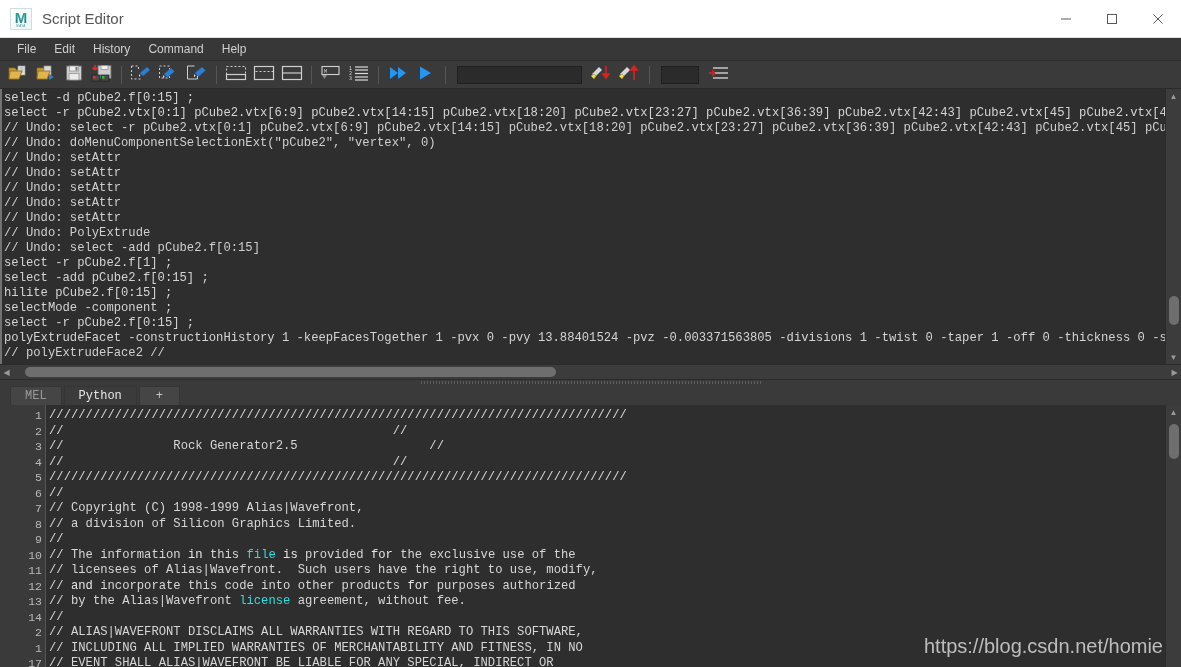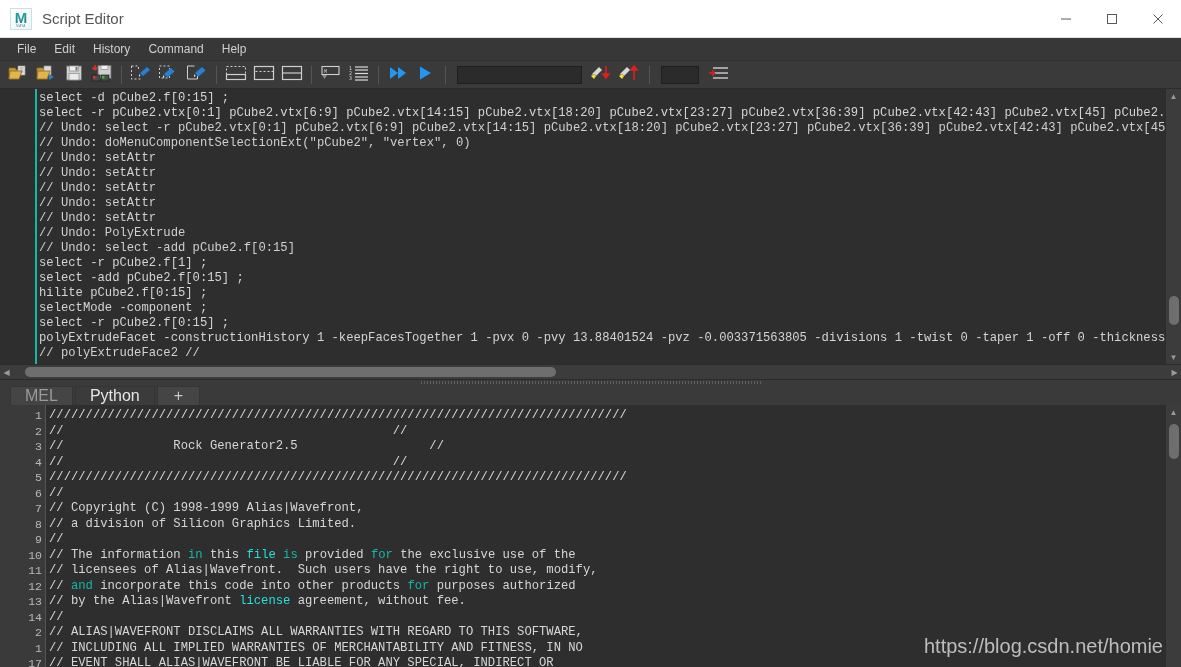--- a/index.html
+++ b/index.html
@@ -106,22 +106,21 @@
     position: relative;
     height: 275px;
     background: #2e2e2e;
     display: flex;
   }
   .output-log {
     flex: 1;
     overflow: hidden;
     position: relative;
     padding: 2px 0 0 2px;
-    border-left: 2px solid #14b8a6;
-    margin-left: 35px;
+    border-left: 2px solid #737373;
   }
   .logline {
     font-family: "Liberation Mono", monospace;
     font-size: 12.2px;
     line-height: 15px;
     color: #d4d4d4;
     white-space: pre;
     height: 15px;
   }
   .logline.comment { color: #cfcfcf; }
@@ -185,22 +184,22 @@
     height: 20px;
     background: #3a3a3a;
     display: flex;
     align-items: flex-end;
     padding-left: 10px;
   }
   .tab {
     height: 19px;
     padding: 0 14px;
     display: flex; align-items: center;
-    font-size: 16px;
-    font-family: Liberation Sans, sans-serif;
+    font-size: 12px;
+    font-family: Liberation Mono, monospace;
     color: #9a9a9a;
     background: #454545;
     border: 1px solid #353535;
     border-bottom: none;
     margin-right: 2px;
     margin-top: 13px;
   }
   .tab.active {
     background: #3b3b3b;
     color: #e6e6e6;
@@ -229,21 +228,21 @@
   .code {
     flex: 1;
     overflow: hidden;
     padding: 3px 0 0 3px;
     font-family: "Liberation Mono", monospace;
     font-size: 12.2px;
     line-height: 15.5px;
     color: #d6d6d6;
     white-space: pre;
   }
-  .code .kw-green { color: #14b8a6; }
+  .code .kw-green { color: #e5e5e5; }
   .code .kw-cyan  { color: #24e0e0; }
 
   
   .watermark {
     position: absolute;
     right: 18px; bottom: 14px;
     color: #c9c9c9;
     font-size: 20px;
     font-family: "Liberation Sans", sans-serif;
     opacity: .92;

